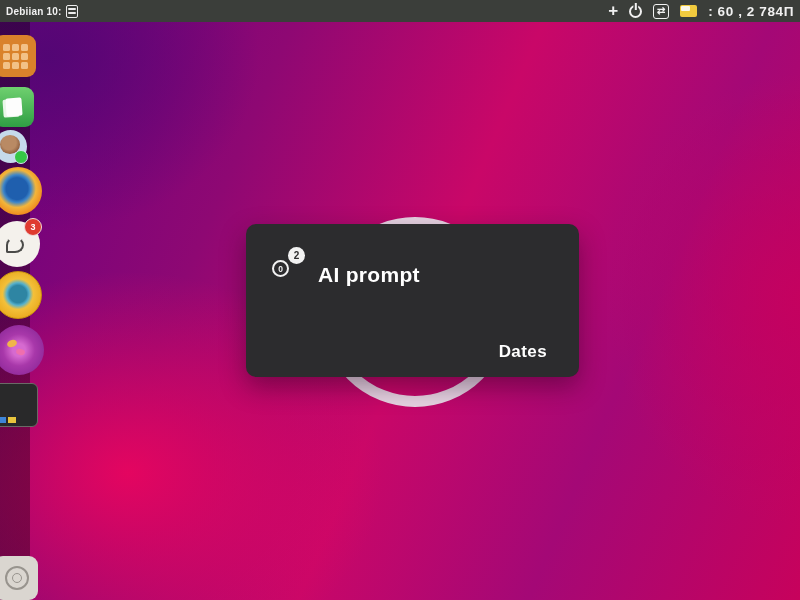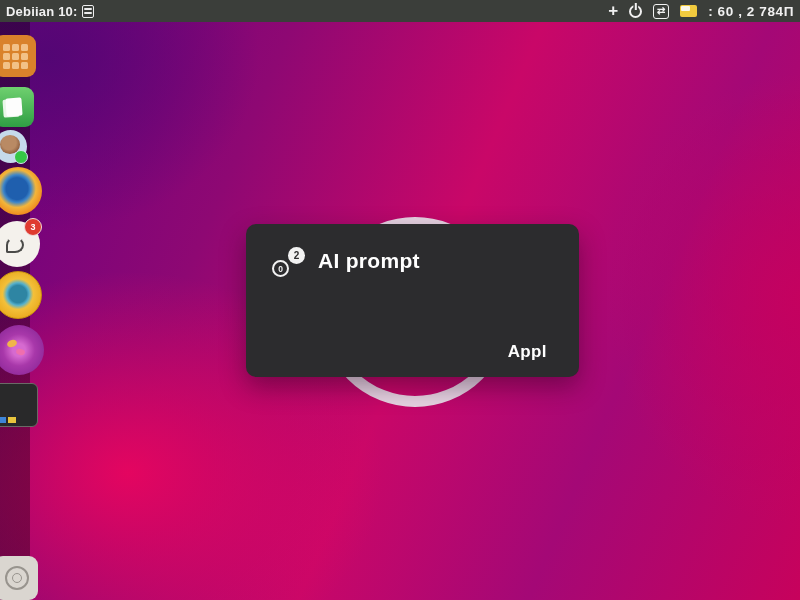--- a/index.html
+++ b/index.html
@@ -4,21 +4,21 @@
 <style>
   html,body{margin:0;padding:0;background:#000;}
   .stage{position:relative;width:800px;height:600px;overflow:hidden;
          font-family:"Liberation Sans",sans-serif;-webkit-font-smoothing:antialiased;}
 
   
   .topbar{position:absolute;left:0;top:0;width:800px;height:22px;background:#3b3e3a;
           display:flex;align-items:center;justify-content:space-between;
           padding:0 6px;box-sizing:border-box;color:#f1f1f1;z-index:30;}
   .tb-left{display:flex;align-items:center;gap:4px;}
-  .tb-label{font-size:13px;font-weight:700;letter-spacing:.2px;}
+  .tb-label{font-size:10px;font-weight:700;letter-spacing:.2px;}
   .winlist{width:12px;height:13px;border:1.6px solid #ededed;border-radius:2px;
            box-sizing:border-box;display:flex;flex-direction:column;justify-content:space-evenly;padding:0 1px;}
   .winlist i{display:block;height:1.6px;background:#ededed;border-radius:1px;}
   .tb-right{display:flex;align-items:center;gap:11px;}
   .tb-plus{font-size:17px;font-weight:700;line-height:1;margin-top:-1px;}
   .power{position:relative;width:13px;height:13px;border:2px solid #f1f1f1;border-radius:50%;box-sizing:border-box;}
   .power i{position:absolute;left:50%;top:-4px;transform:translateX(-50%);width:2.4px;height:7px;background:#f1f1f1;
            box-shadow:0 0 0 1.4px #3b3e3a;}
   .swap{width:16px;height:15px;border:1.8px solid #f1f1f1;border-radius:3px;box-sizing:border-box;
         display:flex;align-items:center;justify-content:center;font-size:10px;font-weight:700;line-height:1;}
@@ -81,21 +81,21 @@
   
   .dialog{position:absolute;left:246px;top:224px;width:333px;height:153px;background:#2c2c2e;
           border-radius:10px;z-index:20;box-shadow:0 10px 26px rgba(25,0,25,.4);color:#fff;}
   .dlg-icon{position:absolute;left:26px;top:23px;width:33px;height:30px;}
   .dlg-icon .c0{position:absolute;left:0;bottom:0;width:17px;height:17px;border-radius:50%;
         border:2.4px solid #f2f2f2;background:#2c2c2e;color:#f2f2f2;box-sizing:border-box;
         display:flex;align-items:center;justify-content:center;font-size:8.5px;font-weight:700;z-index:2;}
   .dlg-icon .c2{position:absolute;right:0;top:0;width:17px;height:17px;border-radius:50%;
         background:#f2f2f2;color:#2c2c2e;display:flex;align-items:center;justify-content:center;
         font-size:10px;font-weight:700;z-index:1;}
-  .dlg-title{position:absolute;left:72px;top:25px;font-size:21px;font-weight:600;letter-spacing:.3px;}
+  .dlg-title{position:absolute;left:72px;top:39px;font-size:21px;font-weight:600;letter-spacing:.3px;}
   .dlg-body{position:absolute;left:27px;top:64px;font-size:14.5px;color:#e8e6e6;letter-spacing:.2px;}
   .dlg-btn{position:absolute;right:28px;bottom:13px;background:none;border:none;color:#fff;
            font-family:inherit;font-size:17px;font-weight:600;letter-spacing:.4px;cursor:pointer;padding:2px 4px;}
 </style>
 </head>
 <body>
 
 <div class="stage">
 
   <div class="wall"></div>
@@ -168,16 +168,16 @@
         </span>
     </div>
   </div>
 
   <div class="dialog" style="background-color: rgb(44, 44, 46);">
     <div class="dlg-icon">
       <span class="c0">0</span>
       <span class="c2">2</span>
     </div>
     <div class="dlg-title">AI prompt</div>
-    <button class="dlg-btn">Appl</button>
+    <button class="dlg-btn">Dates</button>
   </div>
 
 </div>
 
 </body></html>

